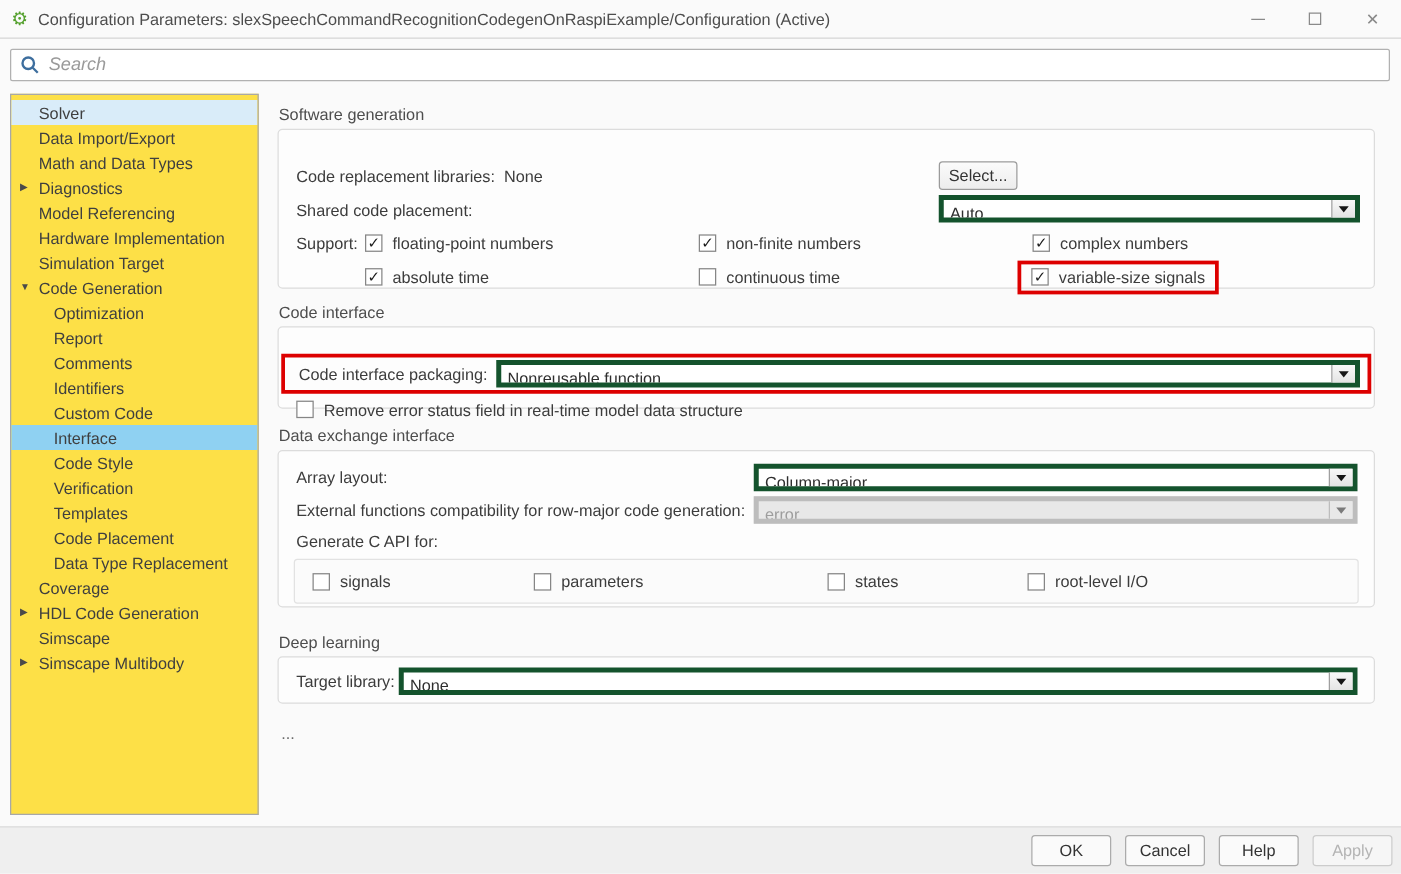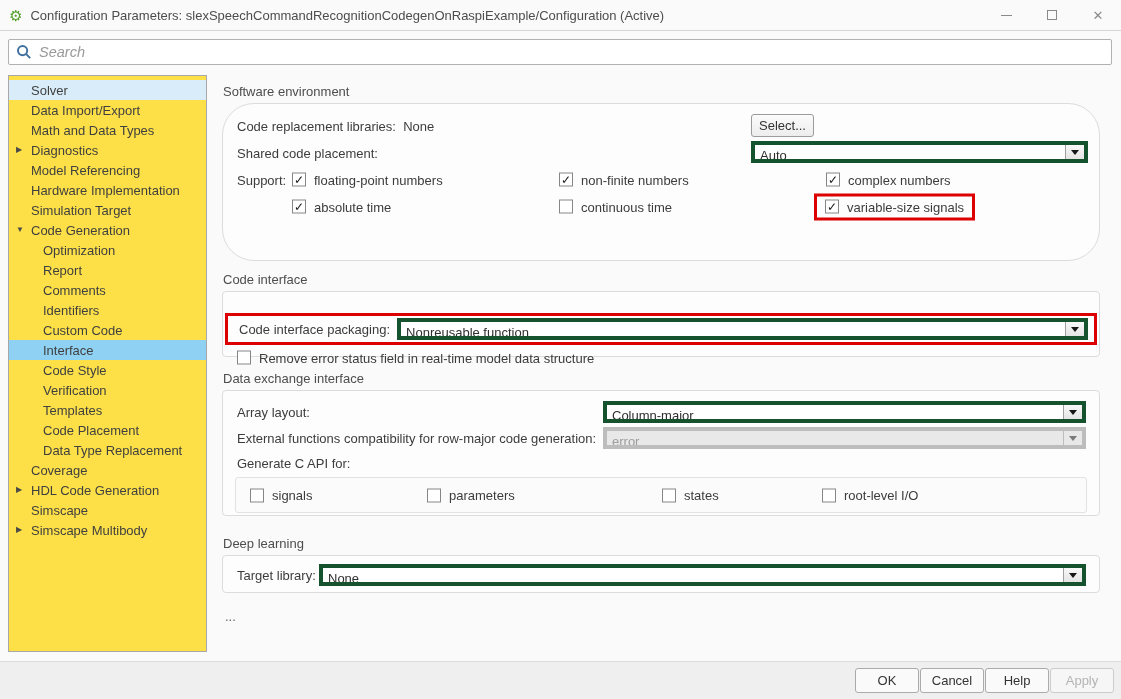--- a/index.html
+++ b/index.html
@@ -70,21 +70,21 @@
   .ci-redrow { margin:6px 2px 0 2px; border:3px solid #dd0000;
     display:flex; align-items:center; padding:2px 6px 2px 11px; }
   .ci-redrow .dd-inline { position:static; flex:1; margin-left:7px; top:auto; }
   .ellipsis { margin:16px 0 0 3px; color:#6a6a6a; }
   
   .inner-box { position:relative; margin:2px 12px 8px 12px; height:36px;
     border:1px solid #e2e2e2; border-radius:3px; background:#fbfbfb; }
   
   .footer { position:absolute; left:0; right:0; bottom:0; height:38px; background:#efefef;
     border-top:1px solid #dcdcdc; display:flex; align-items:center; justify-content:flex-end;
-    gap:1px; padding-right:7px; }
+    gap:11px; padding-right:7px; }
   .f-btn { width:64px; height:25px; background:#fafafa; border:1px solid #ababab; border-radius:3px;
     display:flex; align-items:center; justify-content:center; color:#333; }
   .f-btn.disabled { color:#b4b4b4; border-color:#cccccc; background:#f6f6f6; }
 </style>
 </head>
 <body>
 
 <div class="titlebar">
   <span class="app-icon">⚙</span>
   <span class="title-text">Configuration Parameters: slexSpeechCommandRecognitionCodegenOnRaspiExample/Configuration (Active)</span>
@@ -201,22 +201,22 @@
       <span>Simscape</span>
     </div>
   <div class="tree-item">
       <span class="arrow">▶</span>
       <span>Simscape Multibody</span>
     </div>
 </div>
 
 <div class="main">
 
-  <div class="sec-title" style="margin-top:9px;">Software environment</div>
-  <div class="sec-box" style="height:158px; padding-top:8px;border-radius:32px;">
+  <div class="sec-title" style="margin-top:9px;">Software generation</div>
+  <div class="sec-box" style="height:128px; padding-top:23px;">
     <div class="row">
       <span class="lab"><span>Code replacement libraries:</span>&nbsp;&nbsp;<span class="static-val">None</span></span>
       <div class="push-btn" style="left:528px; width:63px;">
           <span>Select...</span>
         </div>
     </div>
     <div class="row">
       <span class="lab">Shared code placement:</span>
       <div class="dropdown" style="left:528px; width:337px;">
         <span class="dd-text">Auto</span>

